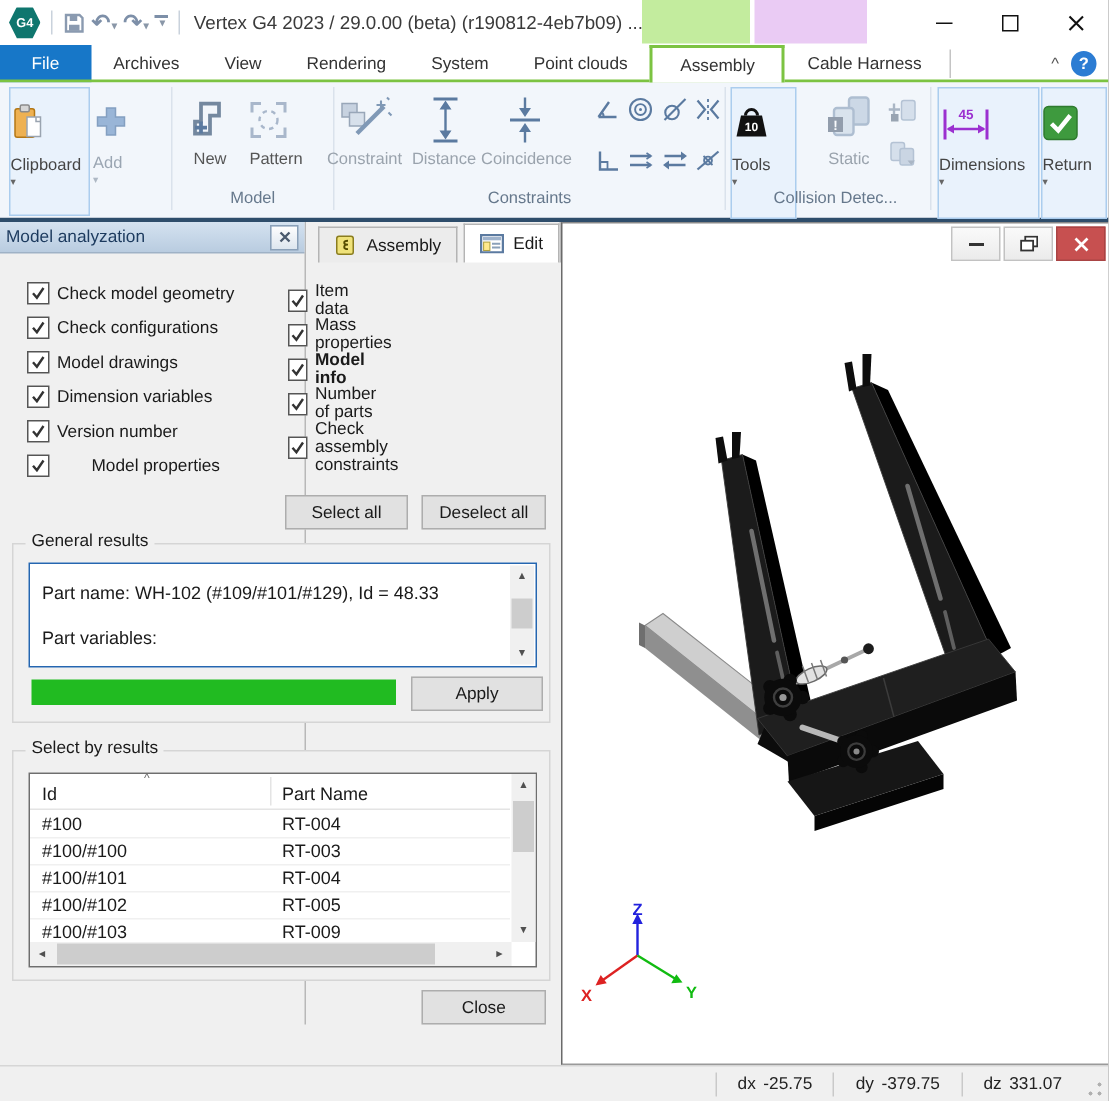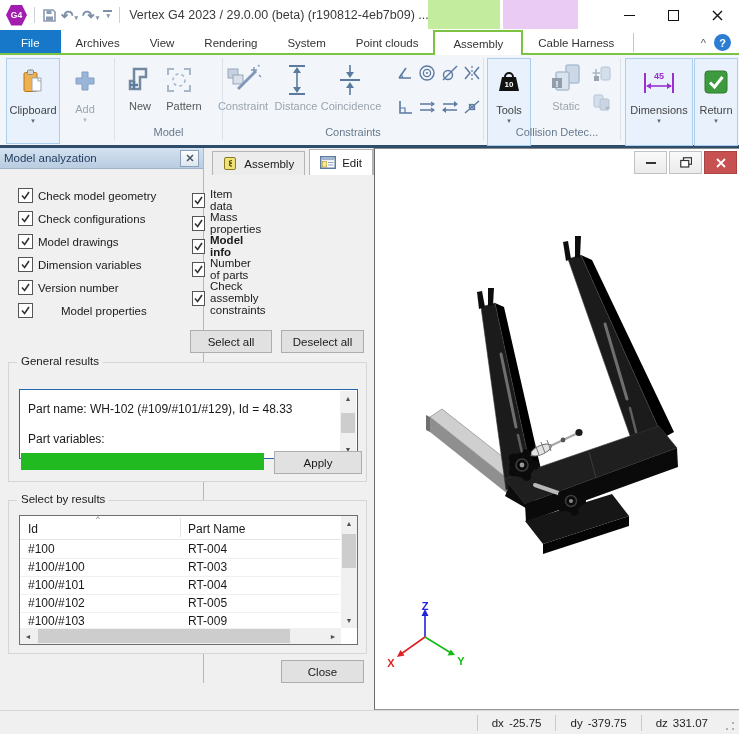--- a/index.html
+++ b/index.html
@@ -1,20 +1,20 @@
 <!DOCTYPE html>
 <html><head>
 <meta charset="utf-8">
 <style>
   html,body{margin:0;padding:0;background:#d0d0d0;}
   .app{position:relative;width:739px;height:734px;background:#fff;font-family:"Liberation Sans",sans-serif;overflow:hidden;box-shadow:0 0 0 1px #8a8a8a;}
   
   .titlebar{position:relative;height:30px;background:#fff;display:flex;align-items:center;}
   .qat{display:flex;align-items:center;gap:4px;padding-left:6px;}
-  .g4logo{width:21px;height:21px;background:#a21caf;color:#fff;font-size:8.5px;font-weight:bold;display:flex;align-items:center;justify-content:center;clip-path:polygon(25% 0,75% 0,100% 50%,75% 100%,25% 100%,0 50%);}
+  .g4logo{width:21px;height:21px;background:#0f766e;color:#fff;font-size:8.5px;font-weight:bold;display:flex;align-items:center;justify-content:center;clip-path:polygon(25% 0,75% 0,100% 50%,75% 100%,25% 100%,0 50%);}
   .qsep{width:1px;height:16px;background:#c9d2dc;margin:0 3px;}
   .qbtn{color:#7d8fa8;font-size:15px;font-weight:bold;line-height:1;display:flex;align-items:flex-end;}
   .qdd{font-size:7px;color:#8a97a8;margin-left:1px;padding-bottom:2px;}
   .title-text{font-size:12.5px;color:#3a3a3a;margin-left:6px;white-space:nowrap;}
   .hl{position:absolute;top:0;height:29px;}
   .hl-green{left:428px;width:72px;background:#c3ec9e;}
   .hl-purple{left:503px;width:75px;background:#eacbf4;}
   .winctl{position:absolute;right:0;top:0;height:30px;display:flex;}
   .wbtn{width:44px;height:30px;display:flex;align-items:center;justify-content:center;}
   
@@ -24,21 +24,21 @@
   .rtab.file{background:#1777c8;color:#fff;padding:0 21px;}
   .rtab.active{background:#fff;border:2px solid #7cc342;border-bottom:none;position:relative;z-index:3;padding:0 18px;}
   .tabsep{width:1px;background:#c4c4c4;margin:3px 4px;}
   .tabspacer{flex:1;}
   .collapse{color:#555;font-size:11px;display:flex;align-items:center;padding:0 8px;}
   .helpbtn{width:17px;height:17px;border-radius:50%;background:#2b7cd3;color:#fff;font-size:11px;font-weight:bold;display:flex;align-items:center;justify-content:center;align-self:center;margin-right:8px;}
   
   .ribbon{position:relative;height:90px;background:#f2f6fb;font-size:11px;color:#444;}
   .rsep{position:absolute;top:3px;height:82px;width:1px;background:#dae2ec;}
   .grouplabel{position:absolute;top:71px;text-align:center;font-size:11px;color:#66788c;}
-  .bigbtn{position:absolute;top:3px;height:84px;display:flex;flex-direction:column;align-items:center;}
+  .bigbtn{position:absolute;top:3px;height:84px;display:flex;flex-direction:column;align-items:flex-start;}
   .bigbtn .lbl{margin-top:3px;}
   .bigbtn .dd{font-size:7px;color:#666;margin-top:1px;}
   .boxed{border:1px solid #abcdee;background:#e9f2fc;}
   .disabled{color:#9aa5b2;}
   .disabled .dd{color:#aeb8c4;}
   .iconslot{height:38px;display:flex;align-items:center;justify-content:center;margin-top:4px;}
   .smalllbl{position:absolute;top:45px;font-size:11px;color:#9aa3ad;text-align:center;}
   .ribband{height:3px;background:#2e4d6b;}
   .sicon{position:absolute;}
   
@@ -47,21 +47,21 @@
   
   .dialog{position:relative;width:374px;height:535px;background:#f0f0f0;border-right:1px solid #b8b8b8;font-size:11.5px;color:#1a1a1a;}
   .dlg-title{height:20px;background:linear-gradient(#d4e2f0,#b9cce0);border-bottom:1px solid #9fb2c6;display:flex;align-items:center;padding:0 4px;color:#1c3a5e;font-size:11.5px;}
   .dlg-title span{flex:1;}
   .dlg-x{width:17px;height:15px;border:1px solid #8aa0b8;background:linear-gradient(#fdfdfd,#dde6ef);display:flex;align-items:center;justify-content:center;}
   .cb{position:absolute;display:flex;align-items:center;gap:5px;cursor:default;}
   .cbbox{width:13px;height:13px;background:#fff;border:1px solid #555;display:flex;align-items:center;justify-content:center;}
   .btn{position:absolute;background:#e1e1e1;border:1px solid #adadad;font-size:11.5px;font-family:inherit;color:#1a1a1a;display:flex;align-items:center;justify-content:center;}
   .groupbox{position:absolute;border:1px solid #d5d5d5;background:#f0f0f0;}
   .legend{position:absolute;top:-8px;left:8px;background:#f0f0f0;padding:0 4px;font-size:11.5px;}
-  .resultsbox{position:absolute;left:10px;top:26px;width:337px;height:68px;background:#fff;border:1px solid #2566b0;font-size:12px;text-decoration:underline;}
+  .resultsbox{position:absolute;left:10px;top:12px;width:337px;height:68px;background:#fff;border:1px solid #2566b0;font-size:12px;text-decoration:underline;}
   .rline1{position:absolute;left:8px;top:12px;white-space:nowrap;}
   .rline2{position:absolute;left:8px;top:42px;}
   .vscroll{position:absolute;top:1px;right:1px;bottom:1px;width:16px;background:#f0f0f0;}
   .sarrow{position:absolute;left:0;width:16px;height:15px;display:flex;align-items:center;justify-content:center;font-size:7px;color:#505050;}
   .sthumb{position:absolute;left:1px;width:14px;background:#cdcdcd;}
   .progress{position:absolute;left:12px;top:90px;width:243px;height:17px;background:#21bb21;}
   .tablewrap{position:absolute;left:10px;top:14px;width:337px;height:128px;background:#fff;border:1px solid #6e6e6e;font-size:12px;}
   .thead{position:absolute;left:0;top:0;right:17px;height:23px;border-bottom:1px solid #e4e4e4;}
   .th1{position:absolute;left:8px;top:6px;color:#1a1a1a;}
   .th2{position:absolute;left:168px;top:6px;}

